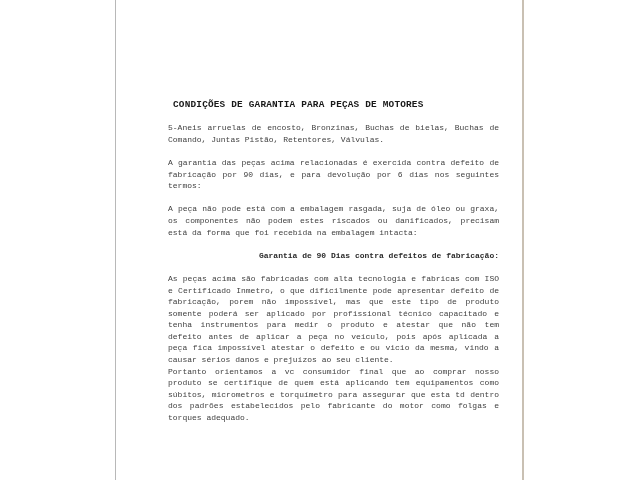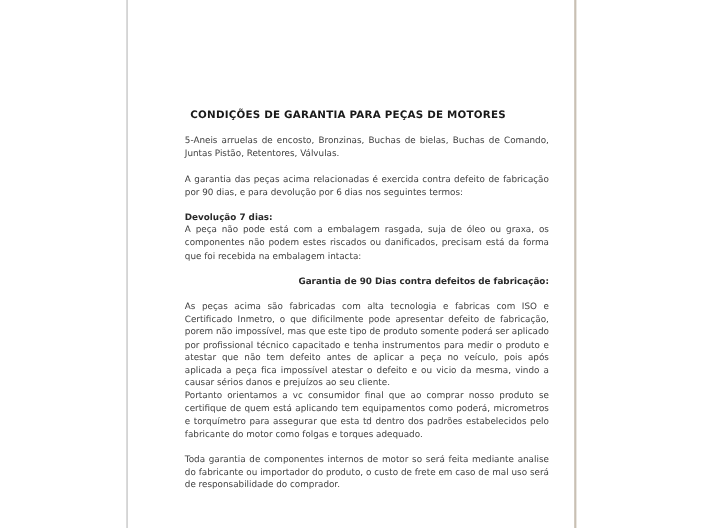--- a/index.html
+++ b/index.html
@@ -1,15 +1,15 @@
 <!DOCTYPE html>
 <html><head>
 <meta charset="utf-8">
 <style>
-  * { margin: 0; padding: 0; box-sizing: border-box; }
+  * { margin: 0; padding: 0; box-sizing: border-box; font-family: Liberation Mono, monospace; }
   html, body {
     width: 640px;
     height: 480px;
     background: #ffffff;
     font-family: "DejaVu Sans", "Liberation Sans", sans-serif;
     overflow: hidden;
   }
   .canvas {
     position: relative;
     width: 640px;
@@ -77,27 +77,25 @@
 
   <div class="content">
 
     <div class="doc-title">CONDIÇÕES DE GARANTIA PARA PEÇAS DE MOTORES</div>
 
     <div class="para">5-Aneis arruelas de encosto, Bronzinas, Buchas de bielas, Buchas de Comando, Juntas Pistão, Retentores, Válvulas.</div>
 
     <div class="para">A garantia das peças acima relacionadas é exercida contra defeito de fabricação por 90 dias, e para devolução por 6 dias nos seguintes termos:</div>
 
     <div class="para">
-      <div class="section-heading">Devolução 7 dias:</div>
       <div>A peça não pode está com a embalagem rasgada, suja de óleo ou graxa, os componentes não podem estes riscados ou danificados, precisam está da forma que foi recebida na embalagem intacta:</div>
     </div>
 
     <div class="standalone-heading">Garantia de 90 Dias contra defeitos de fabricação:</div>
 
     <div class="para">
       <div>As peças acima são fabricadas com alta tecnologia e fabricas com ISO e Certificado Inmetro, o que dificilmente pode apresentar defeito de fabricação, porem não impossível, mas que este tipo de produto somente poderá ser aplicado por profissional técnico capacitado e tenha instrumentos para medir o produto e atestar que não tem defeito antes de aplicar a peça no veículo, pois após aplicada a peça fica impossível atestar o defeito e ou vicio da mesma, vindo a causar sérios danos e prejuízos ao seu cliente.</div>
-      <div>Portanto orientamos a vc consumidor final que ao comprar nosso produto se certifique de quem está aplicando tem equipamentos como poderá, micrometros e torquímetro para assegurar que esta td dentro dos padrões estabelecidos pelo fabricante do motor como folgas e torques adequado.</div>
+      <div>Portanto orientamos a vc consumidor final que ao comprar nosso produto se certifique de quem está aplicando tem equipamentos como súbitos, micrometros e torquímetro para assegurar que esta td dentro dos padrões estabelecidos pelo fabricante do motor como folgas e torques adequado.</div>
     </div>
 
-    <div class="para">Toda garantia de componentes internos de motor so será feita mediante analise do fabricante ou importador do produto, o custo de frete em caso de mal uso será de responsabilidade do comprador.</div>
 
   </div>
 </div>
 
 </body></html>

